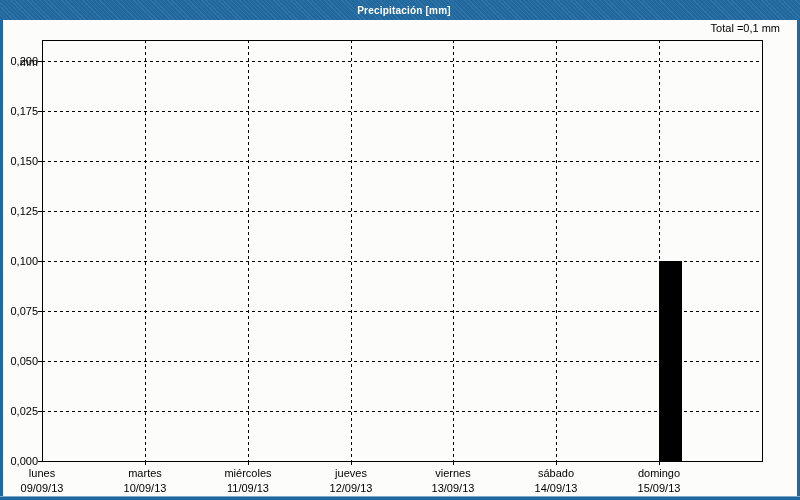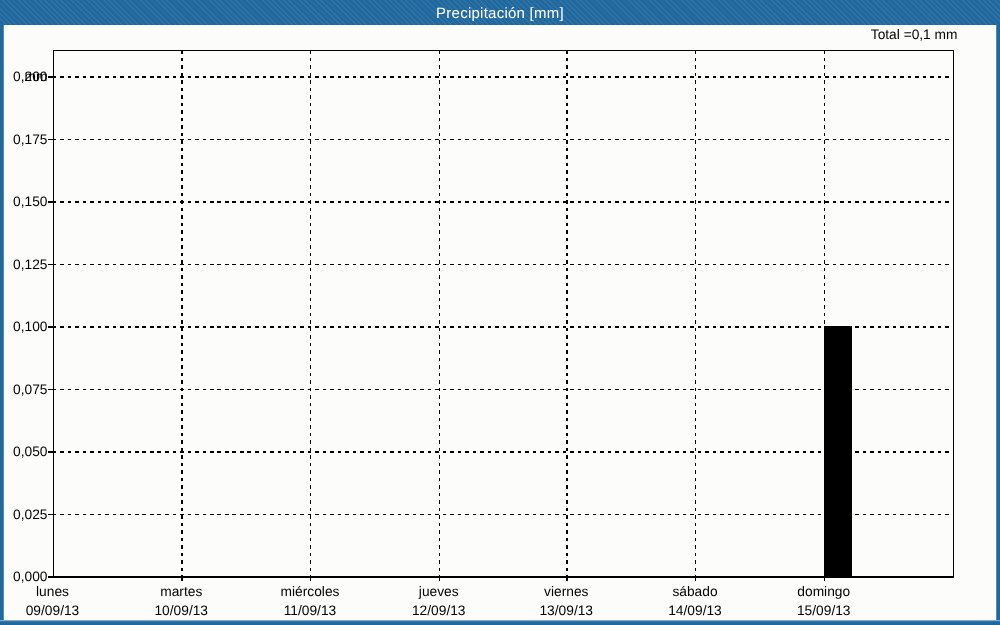--- a/index.html
+++ b/index.html
@@ -8,26 +8,26 @@
     background:#FCFDFA; overflow:hidden;
     font-family:"Liberation Sans", sans-serif;
     -webkit-font-smoothing:antialiased;
   }
   .titlebar {
     position:absolute; left:0; top:0; width:800px; height:20px;
     background-color:#20689E;
     background-image:repeating-linear-gradient(45deg, rgba(255,255,255,0.07) 0 1px, rgba(0,0,0,0) 1px 3px);
     display:flex; align-items:center; justify-content:center;
   }
-  .titlebar span { color:#FFFFFF; font-size:12px; font-weight:normal; letter-spacing:0.2px; }
+  .titlebar span { color:#FFFFFF; font-size:10px; font-weight:bold; letter-spacing:0.2px;padding-left:8px; }
   .frame-left  { position:absolute; left:0; top:20px; width:3px; height:480px; background:#20689E; }
   .frame-right { position:absolute; left:797px; top:20px; width:3px; height:480px; background:#20689E; }
   .frame-bottom{ position:absolute; left:0; top:496px; width:800px; height:4px; background:#20689E; border-top:1px solid #7FA9C9; box-sizing:border-box; }
   .total-label {
-    position:absolute; top:22px; right:34px;
+    position:absolute; top:22px; right:20px;
     font-size:11px; color:#000000; white-space:nowrap;
   }
   .unit-label {
     position:absolute; top:56px; right:762px;
     font-size:11px; color:#000000; white-space:nowrap;
   }
   #chart-svg { position:absolute; left:0; top:0; }
 </style>
 </head>
 <body>

